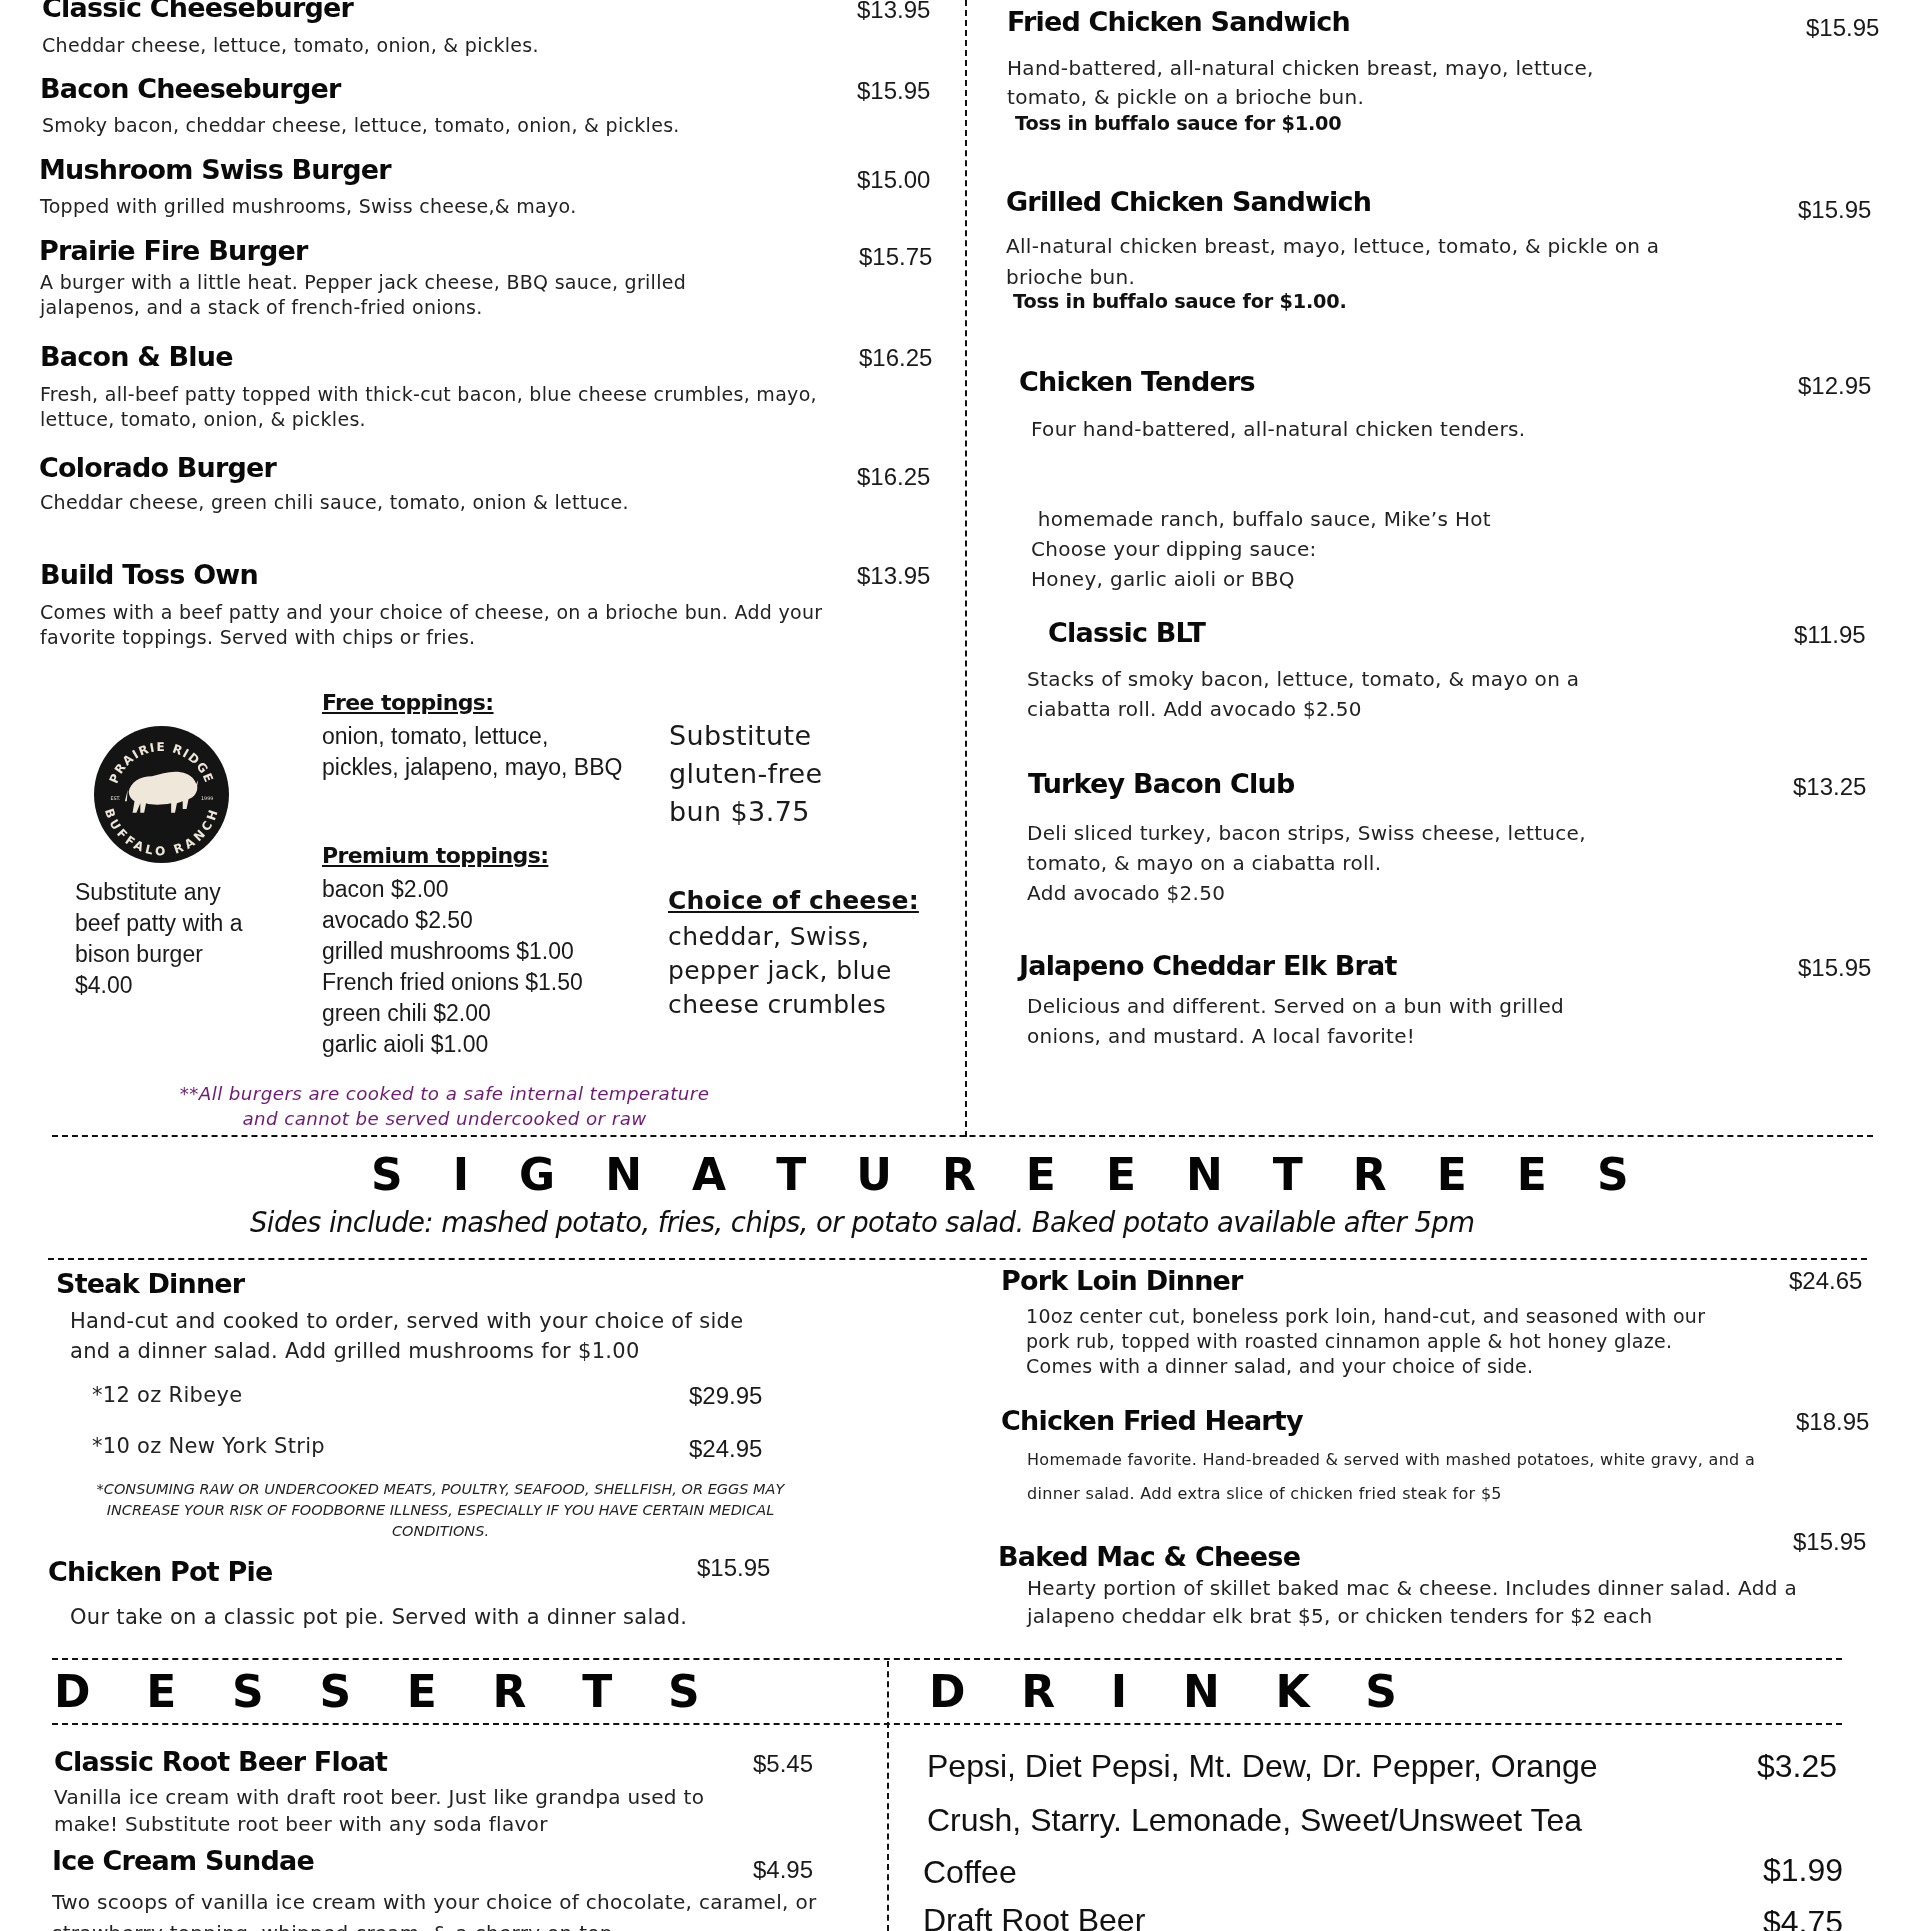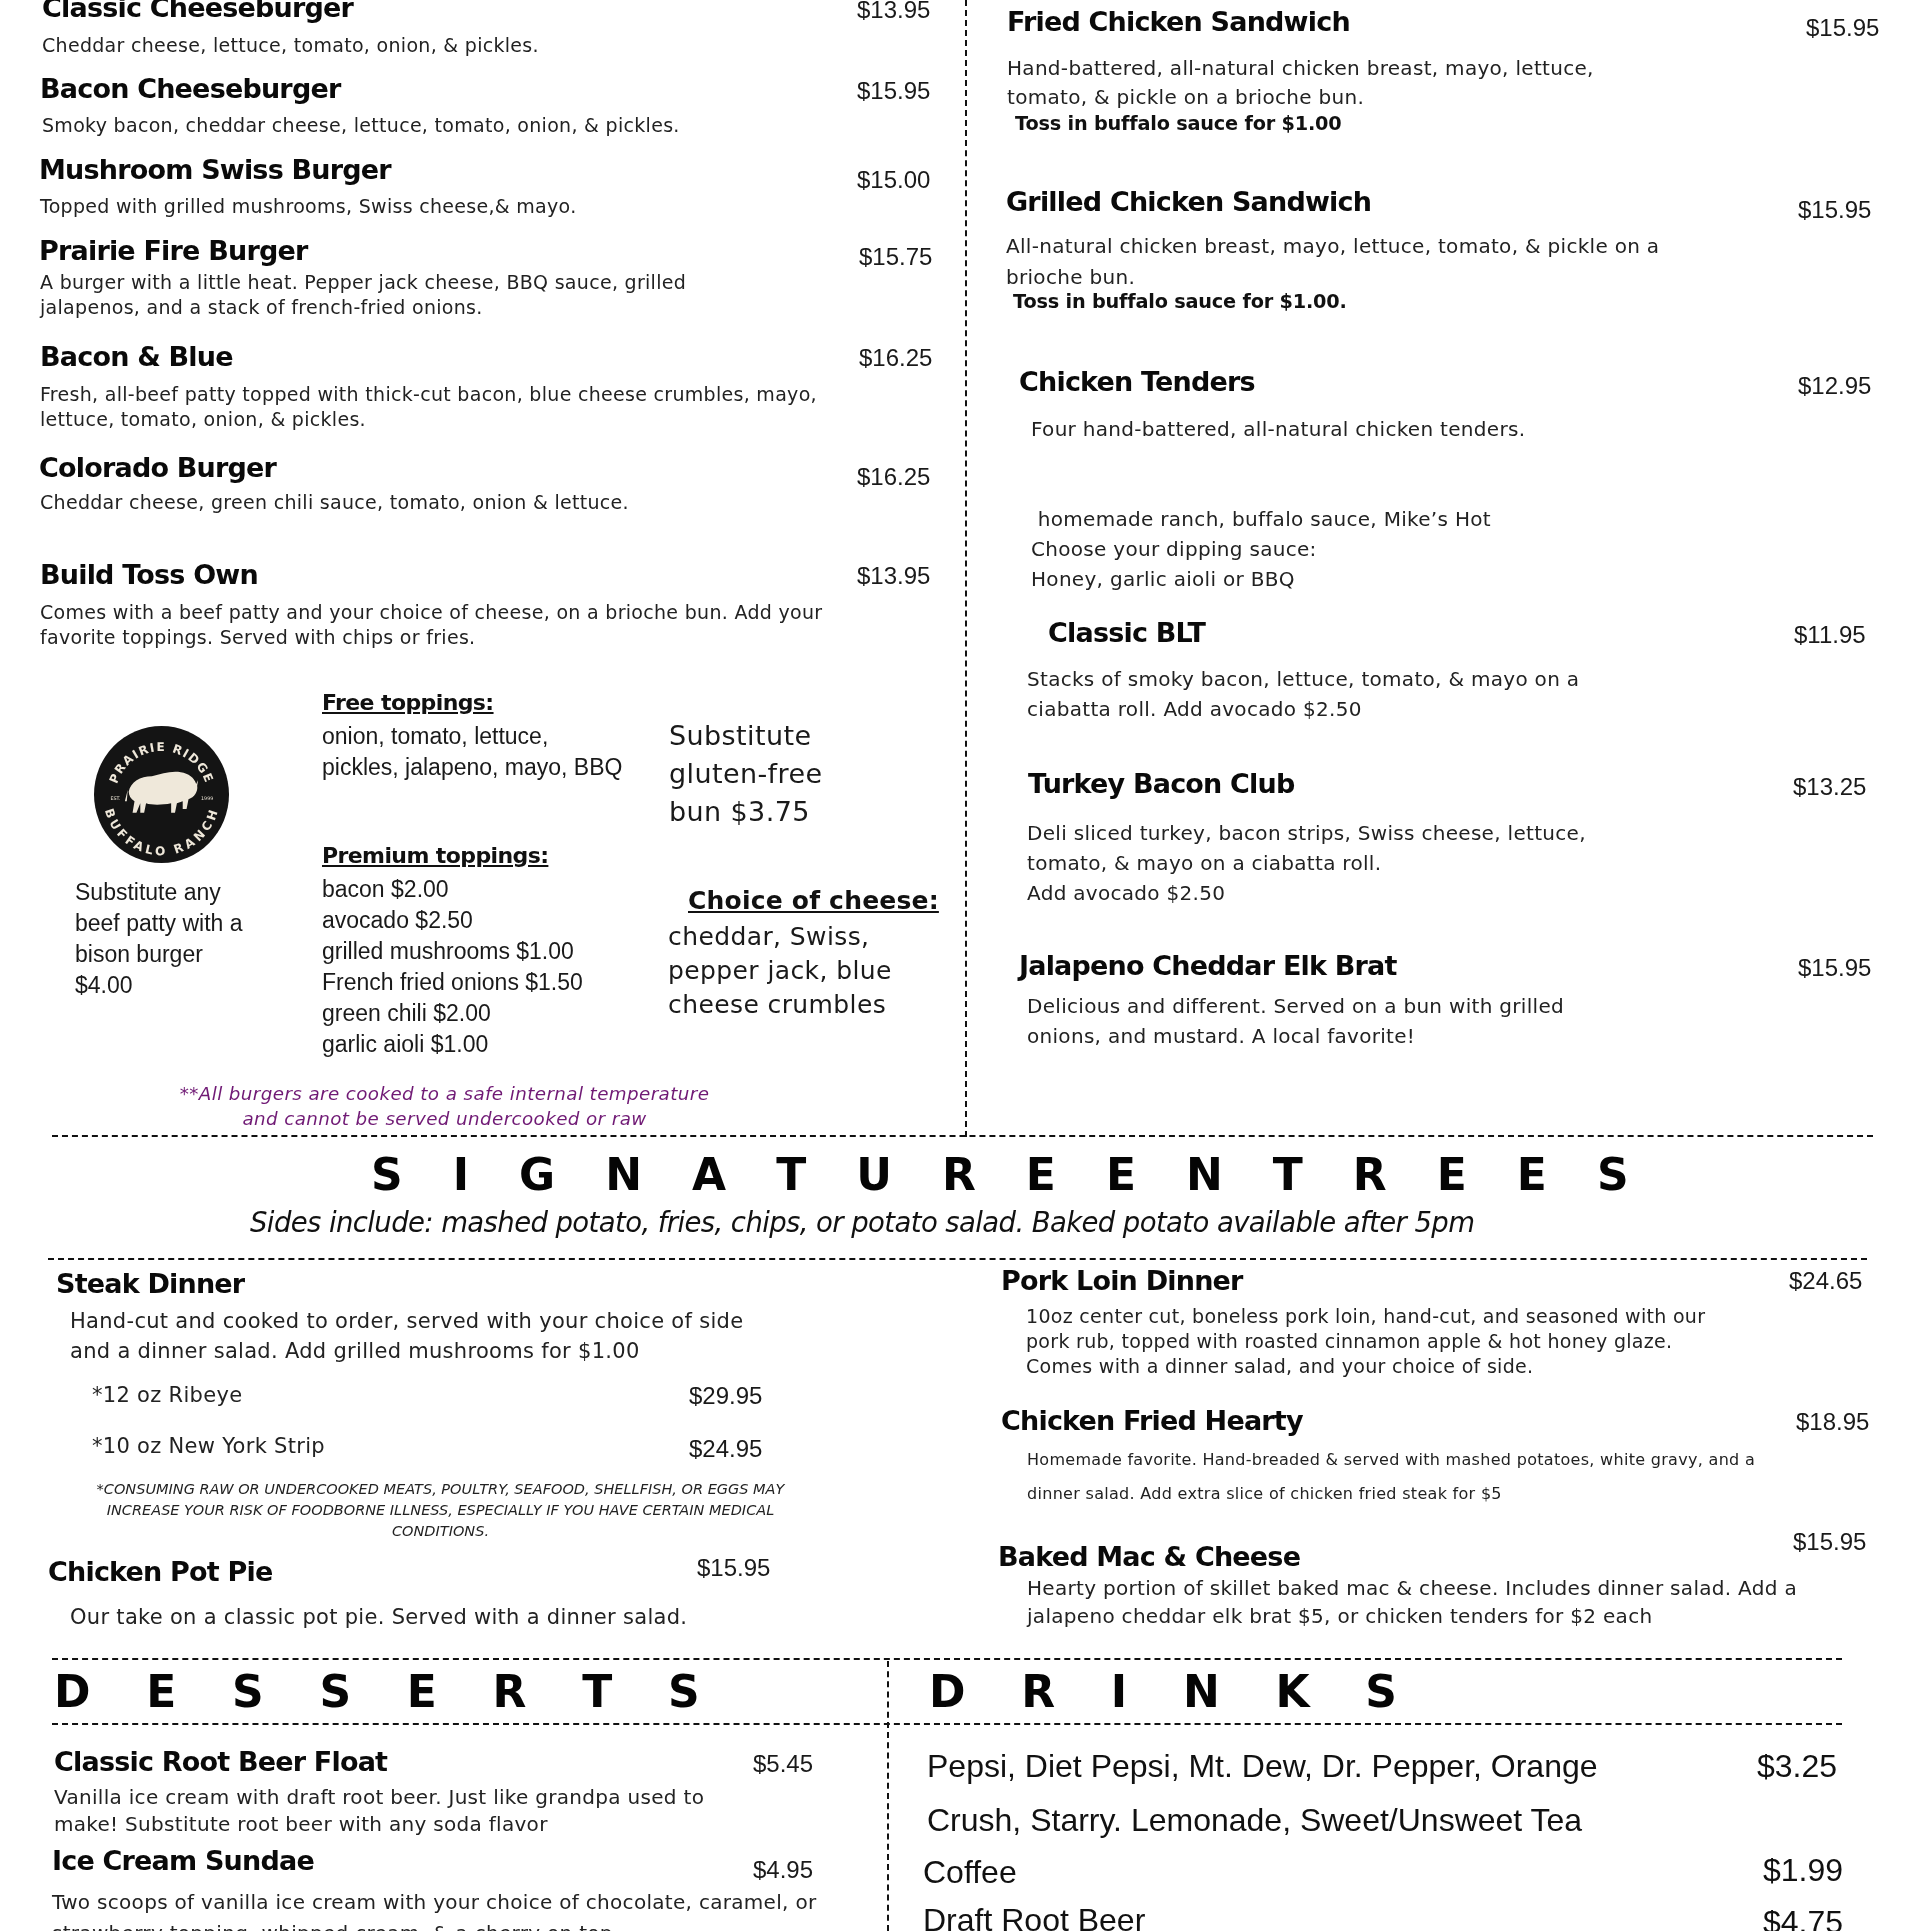--- a/index.html
+++ b/index.html
@@ -7,21 +7,21 @@
          font-family: "Liberation Sans", "DejaVu Sans", sans-serif; }
   .abs { position:absolute; }
   .title { font-family:"DejaVu Sans", sans-serif; font-weight:bold; font-size:27px; letter-spacing:-0.8px; color:#0a0a0a; white-space:nowrap; }
   .price { font-family:"Liberation Sans", sans-serif; font-size:24px; color:#1a1a1a; white-space:nowrap; }
   .desc { font-family:"DejaVu Sans", sans-serif; font-size:19px; line-height:25px; color:#222; letter-spacing:0.3px; }
   .desc-lg { font-family:"DejaVu Sans", sans-serif; font-size:21px; line-height:30px; color:#222; letter-spacing:0.3px; }
   .bold-note { font-family:"DejaVu Sans", sans-serif; font-weight:bold; font-size:19.3px; color:#111; white-space:nowrap; letter-spacing:-0.2px; }
   .side-text { font-family:"Liberation Sans", sans-serif; font-size:23px; line-height:31px; color:#1a1a1a; }
   .side-head { font-family:"DejaVu Sans", sans-serif; font-weight:bold; font-size:22px; text-decoration:underline; letter-spacing:-0.6px; color:#111; white-space:nowrap; }
   .side-lg { font-family:"DejaVu Sans", sans-serif; font-size:27px; line-height:38px; color:#1a1a1a; letter-spacing:0.4px; }
-  .side-lg-head { font-family:"DejaVu Sans", sans-serif; font-weight:bold; font-size:25px; text-decoration:underline; color:#111; letter-spacing:0.2px; white-space:nowrap;margin-left:20px; }
+  .side-lg-head { font-family:"DejaVu Sans", sans-serif; font-weight:bold; font-size:25px; text-decoration:underline; color:#111; letter-spacing:0.2px; white-space:nowrap; }
   .italic-note { font-family:"DejaVu Sans", sans-serif; font-style:italic; font-size:18.3px; line-height:25px; color:#701a75; text-align:center; letter-spacing:0.4px; }
   .warn { font-family:"DejaVu Sans", sans-serif; font-style:italic; font-size:14.5px; line-height:21px; color:#222; text-align:center; text-transform:uppercase; }
   .section-title { font-family:"DejaVu Sans", sans-serif; font-weight:bold; font-size:44px; color:#050505; white-space:nowrap; }
   .subtitle { font-family:"DejaVu Sans", sans-serif; font-style:italic; font-size:27.5px; color:#111; white-space:nowrap; }
   .drink { font-family:"Liberation Sans", sans-serif; font-size:32px; color:#111; white-space:nowrap; }
   .hline { position:absolute; height:0; border-top:2.9px dashed #111; }
   .vline { position:absolute; width:0; border-left:2.9px dashed #111; }
   .logo { position:absolute; width:135px; height:137px; border-radius:50%; background:#141414; overflow:hidden; }
   .logo svg { display:block; }
 </style>

